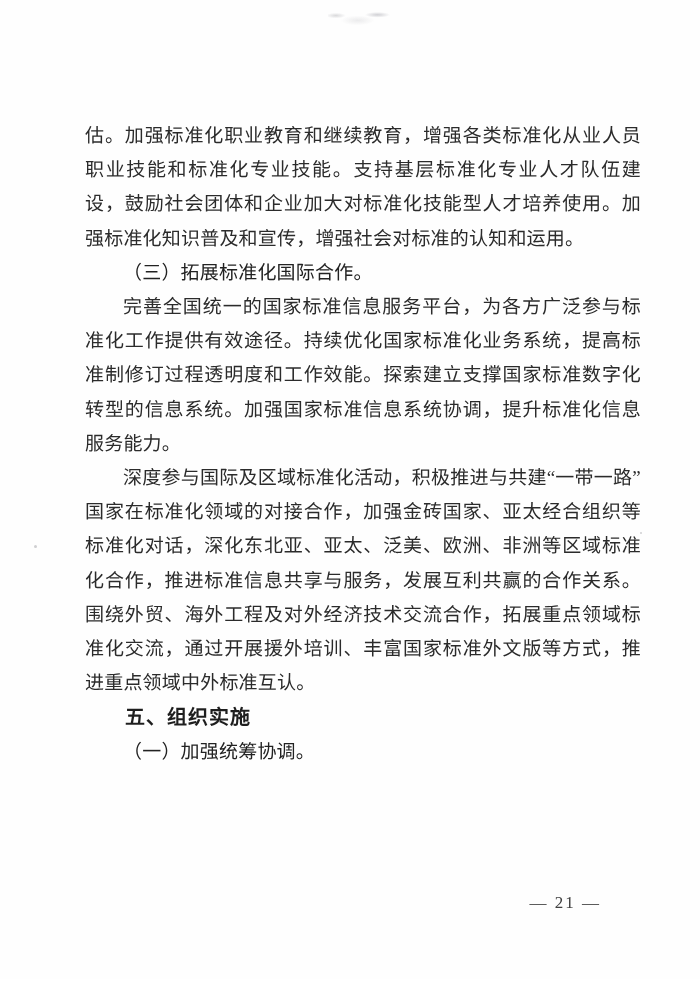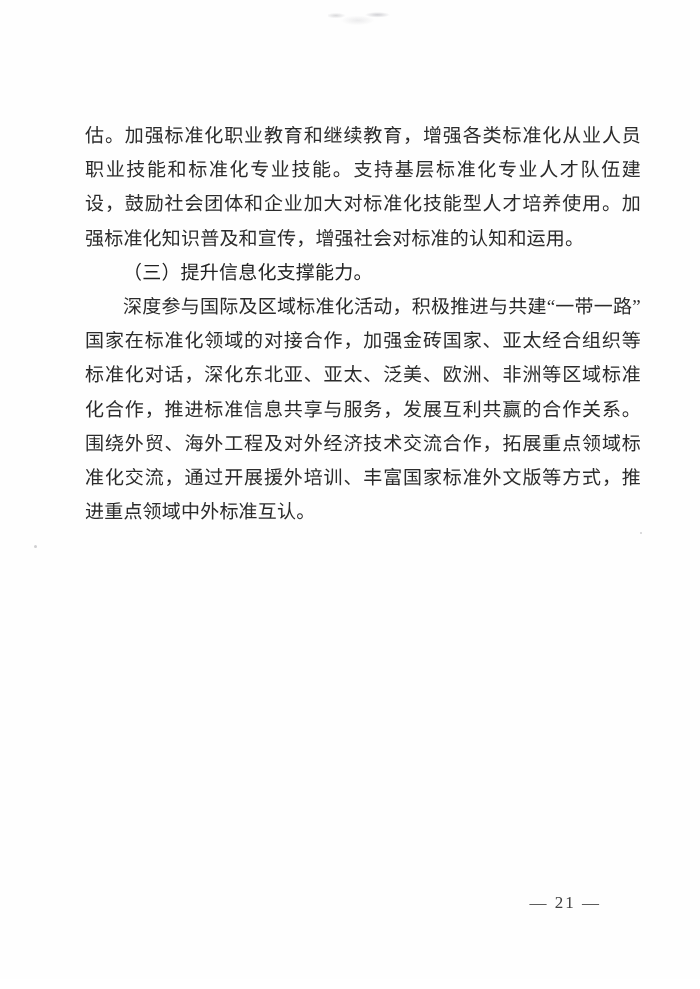--- a/index.html
+++ b/index.html
@@ -83,24 +83,27 @@
 
 <div class="page">
 
   <div class="scan-smudge"></div>
   <div class="speck s1"></div>
   <div class="speck s2"></div>
 
   <div class="content">
     <p class="body">估。加强标准化职业教育和继续教育，增强各类标准化从业人员职业技能和标准化专业技能。支持基层标准化专业人才队伍建设，鼓励社会团体和企业加大对标准化技能型人才培养使用。加强标准化知识普及和宣传，增强社会对标准的认知和运用。</p>
 
-    <p class="indent kai">（三）提升信息化支撑能力。</p>
+    <p class="indent kai">（三）拓展标准化国际合作。</p>
 
+    <p class="indent">完善全国统一的国家标准信息服务平台，为各方广泛参与标准化工作提供有效途径。持续优化国家标准化业务系统，提高标准制修订过程透明度和工作效能。探索建立支撑国家标准数字化转型的信息系统。加强国家标准信息系统协调，提升标准化信息服务能力。</p>
 
 
     <p class="indent">深度参与国际及区域标准化活动，积极推进与共建“一带一路”国家在标准化领域的对接合作，加强金砖国家、亚太经合组织等标准化对话，深化东北亚、亚太、泛美、欧洲、非洲等区域标准化合作，推进标准信息共享与服务，发展互利共赢的合作关系。围绕外贸、海外工程及对外经济技术交流合作，拓展重点领域标准化交流，通过开展援外培训、丰富国家标准外文版等方式，推进重点领域中外标准互认。</p>
 
+    <p class="indent hei">五、组织实施</p>
 
+    <p class="indent kai">（一）加强统筹协调。</p>
 
   </div>
 
   <div class="page-number">— 21 —</div>
 </div>
 
 </body></html>

